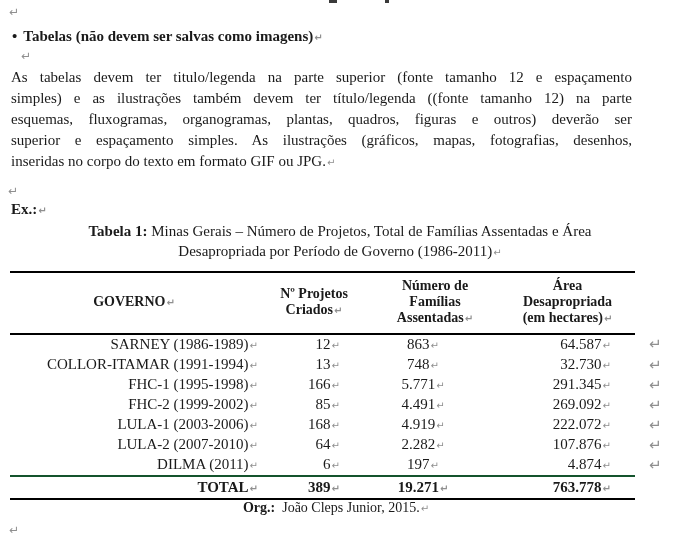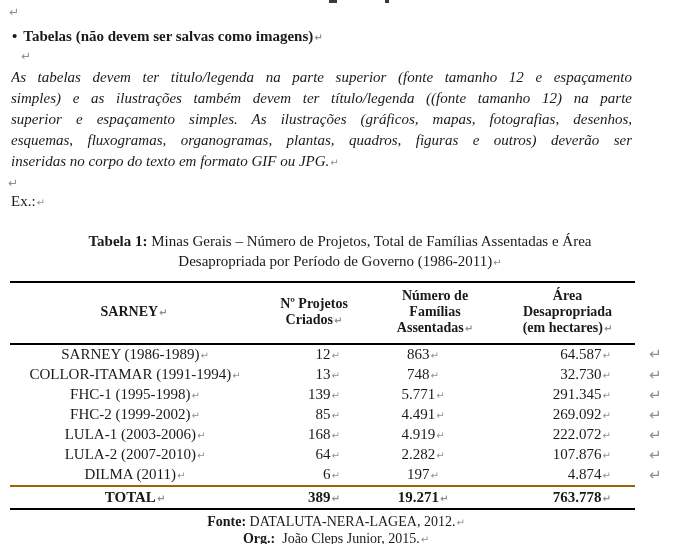--- a/index.html
+++ b/index.html
@@ -20,42 +20,42 @@
   .pm4{margin:6px 0 0 9px;}
   .cm{color:#8f8f8f;font-family:"DejaVu Sans",sans-serif;font-size:10px;margin-left:1px;}
   
   .frag{position:absolute;top:0;background:#3a3a3a;}
   .frag.a{left:329px;width:8px;height:3px;}
   .frag.b{left:385px;width:4px;height:3px;}
   
   .bullet-line{margin:6px 0 0 12px;font-weight:bold;font-size:15px;line-height:21px;}
   .bullet-glyph{margin-right:6px;}
   
-  .para{margin:3px 0 4px 11px;width:621px;font-size:15px;line-height:21px;font-style:italic;}
+  .para{margin:3px 0 12px 11px;width:621px;font-size:15px;line-height:21px;}
   .jl{text-align:justify;text-align-last:justify;height:21px;overflow:hidden;}
   .ll{text-align:left;height:21px;overflow:hidden;}
   
-  .ex-line{margin:0 0 0 11px;font-weight:normal;font-size:15px;line-height:21px;height:21px;}
+  .ex-line{margin:0 0 0 11px;font-weight:bold;font-size:15px;line-height:21px;height:21px;}
   
-  .caption{margin-top:19px;width:680px;text-align:center;font-size:15px;line-height:20px;}
+  .caption{margin-top:1px;width:680px;text-align:center;font-size:15px;line-height:20px;}
   
   .tbl{margin:8px 0 0 10px;border-collapse:collapse;table-layout:fixed;}
   .tbl th{
     font-size:14px;font-weight:bold;line-height:16px;text-align:center;vertical-align:middle;
     border-top:2px solid #000;border-bottom:2px solid #000;padding:5px 0 6px 0;
   }
   .tbl th .hl{white-space:pre-line;}
   .tbl th.nb,.tbl td.nb{border:none;}
   .tbl td{font-size:15px;line-height:19px;height:19px;padding:0;vertical-align:middle;}
-  .tbl td.gov{text-align:center;padding-left:2px;margin-left:17px;}
+  .tbl td.gov{text-align:right;padding-left:2px;margin-left:17px;}
   .tbl td.n2{text-align:right;padding-right:30px;}
   .tbl td.n3{text-align:center;padding-right:24px;}
   .tbl td.n4{text-align:right;padding-right:24px;}
   .tbl td.rm{text-align:left;padding-left:14px;}
-  .tbl tr.total td{font-weight:bold;border-top:2px solid #a16207;border-bottom:2px solid #000;height:21px;}
+  .tbl tr.total td{font-weight:bold;border-top:2px solid #14532d;border-bottom:2px solid #000;height:21px;}
   .tbl tr.total td.nb{border:none;}
   
   .srcline{width:672px;text-align:center;font-size:14px;line-height:16px;}
   .src1{margin-top:4px;}
   .boldlbl{font-weight:bold;}
 </style>
 </head>
 <body>
 
 <div class="page">
@@ -67,22 +67,22 @@
 
   <div class="bullet-line">
     <span class="bullet-glyph">•</span><span>Tabelas (não devem ser salvas como imagens)</span><span class="cm">↵</span>
   </div>
 
   <div class="pmline pm pm2">↵</div>
 
   <div class="para">
     <div class="jl">As tabelas devem ter titulo/legenda na parte superior (fonte tamanho 12 e espaçamento</div>
     <div class="jl">simples) e as ilustrações também devem ter título/legenda ((fonte tamanho 12) na parte</div>
+    <div class="jl">esquemas, fluxogramas, organogramas, plantas, quadros, figuras e outros) deverão ser</div>
     <div class="jl">superior e espaçamento simples. As ilustrações (gráficos, mapas, fotografias, desenhos,</div>
-    <div class="jl">esquemas, fluxogramas, organogramas, plantas, quadros, figuras e outros) deverão ser</div>
     <div class="ll"><span>inseridas no corpo do texto em formato GIF ou JPG.</span><span class="cm">↵</span></div>
   </div>
 
   <div class="pmline pm pm3">↵</div>
 
   <div class="ex-line">
     <span>Ex.:</span><span class="cm">↵</span>
   </div>
 
   <div class="caption">
@@ -93,21 +93,21 @@
   <table class="tbl">
     <colgroup>
       <col style="width:248px">
         <col style="width:112px">
         <col style="width:130px">
         <col style="width:135px">
         <col style="width:42px">
     </colgroup>
     <thead>
       <tr>
-        <th><span class="hl">SARNEY</span><span class="cm">↵</span></th>
+        <th><span class="hl">GOVERNO</span><span class="cm">↵</span></th>
         <th><span class="hl">Nº Projetos
 Criados</span><span class="cm">↵</span></th>
         <th><span class="hl">Número de
 Famílias
 Assentadas</span><span class="cm">↵</span></th>
         <th><span class="hl">Área
 Desapropriada
 (em hectares)</span><span class="cm">↵</span></th>
         <th class="nb"></th>
       </tr>
@@ -122,21 +122,21 @@
       </tr>
       <tr>
         <td class="gov"><span>COLLOR-ITAMAR (1991-1994)</span><span class="cm">↵</span></td>
         <td class="n2"><span>13</span><span class="cm">↵</span></td>
         <td class="n3"><span>748</span><span class="cm">↵</span></td>
         <td class="n4"><span>32.730</span><span class="cm">↵</span></td>
         <td class="rm nb pm">↵</td>
       </tr>
       <tr>
         <td class="gov"><span>FHC-1 (1995-1998)</span><span class="cm">↵</span></td>
-        <td class="n2"><span>139</span><span class="cm">↵</span></td>
+        <td class="n2"><span>166</span><span class="cm">↵</span></td>
         <td class="n3"><span>5.771</span><span class="cm">↵</span></td>
         <td class="n4"><span>291.345</span><span class="cm">↵</span></td>
         <td class="rm nb pm">↵</td>
       </tr>
       <tr>
         <td class="gov"><span>FHC-2 (1999-2002)</span><span class="cm">↵</span></td>
         <td class="n2"><span>85</span><span class="cm">↵</span></td>
         <td class="n3"><span>4.491</span><span class="cm">↵</span></td>
         <td class="n4"><span>269.092</span><span class="cm">↵</span></td>
         <td class="rm nb pm">↵</td>
@@ -165,22 +165,19 @@
       <tr class="total">
         <td class="gov"><span>TOTAL</span><span class="cm">↵</span></td>
         <td class="n2"><span>389</span><span class="cm">↵</span></td>
         <td class="n3"><span>19.271</span><span class="cm">↵</span></td>
         <td class="n4"><span>763.778</span><span class="cm">↵</span></td>
         <td class="rm nb"></td>
       </tr>
     </tbody>
   </table>
 
-  <div class="srcline src1">
-    <span class="boldlbl">Fonte:</span><span> DATALUTA-NERA-LAGEA, 2012.</span><span class="cm">↵</span>
-  </div>
   <div class="srcline">
     <span class="boldlbl">Org.:</span>&nbsp;<span> João Cleps Junior, 2015.</span><span class="cm">↵</span>
   </div>
 
   <div class="pmline pm pm4">↵</div>
 
 </div>
 
 </body></html>

